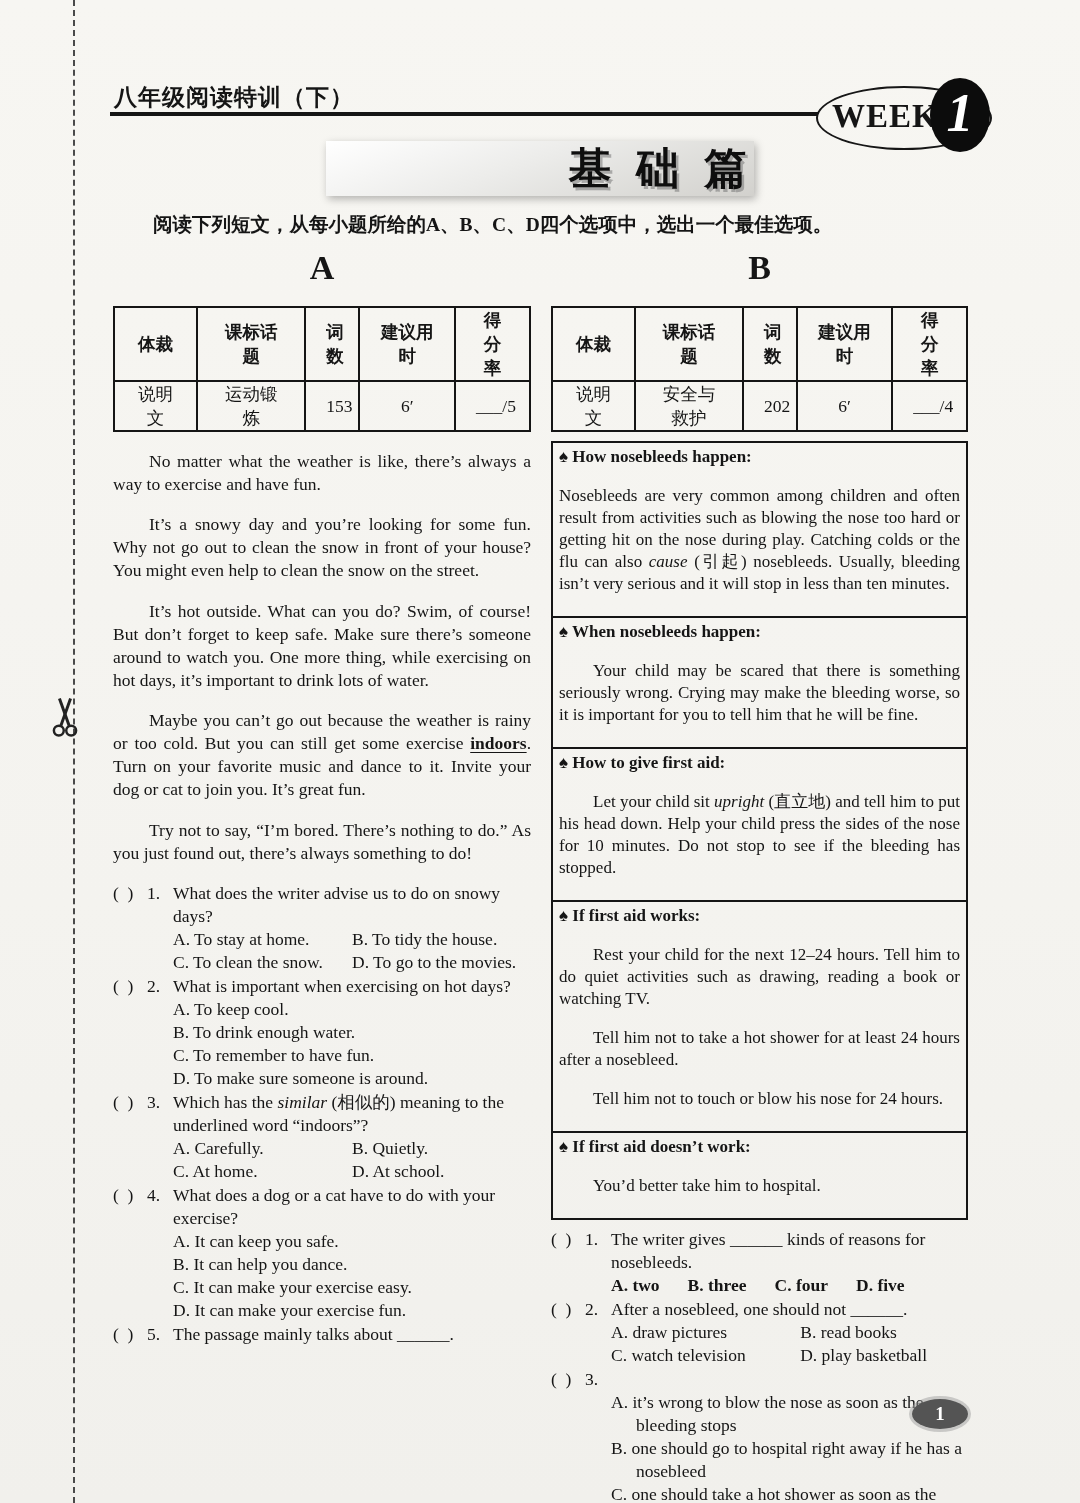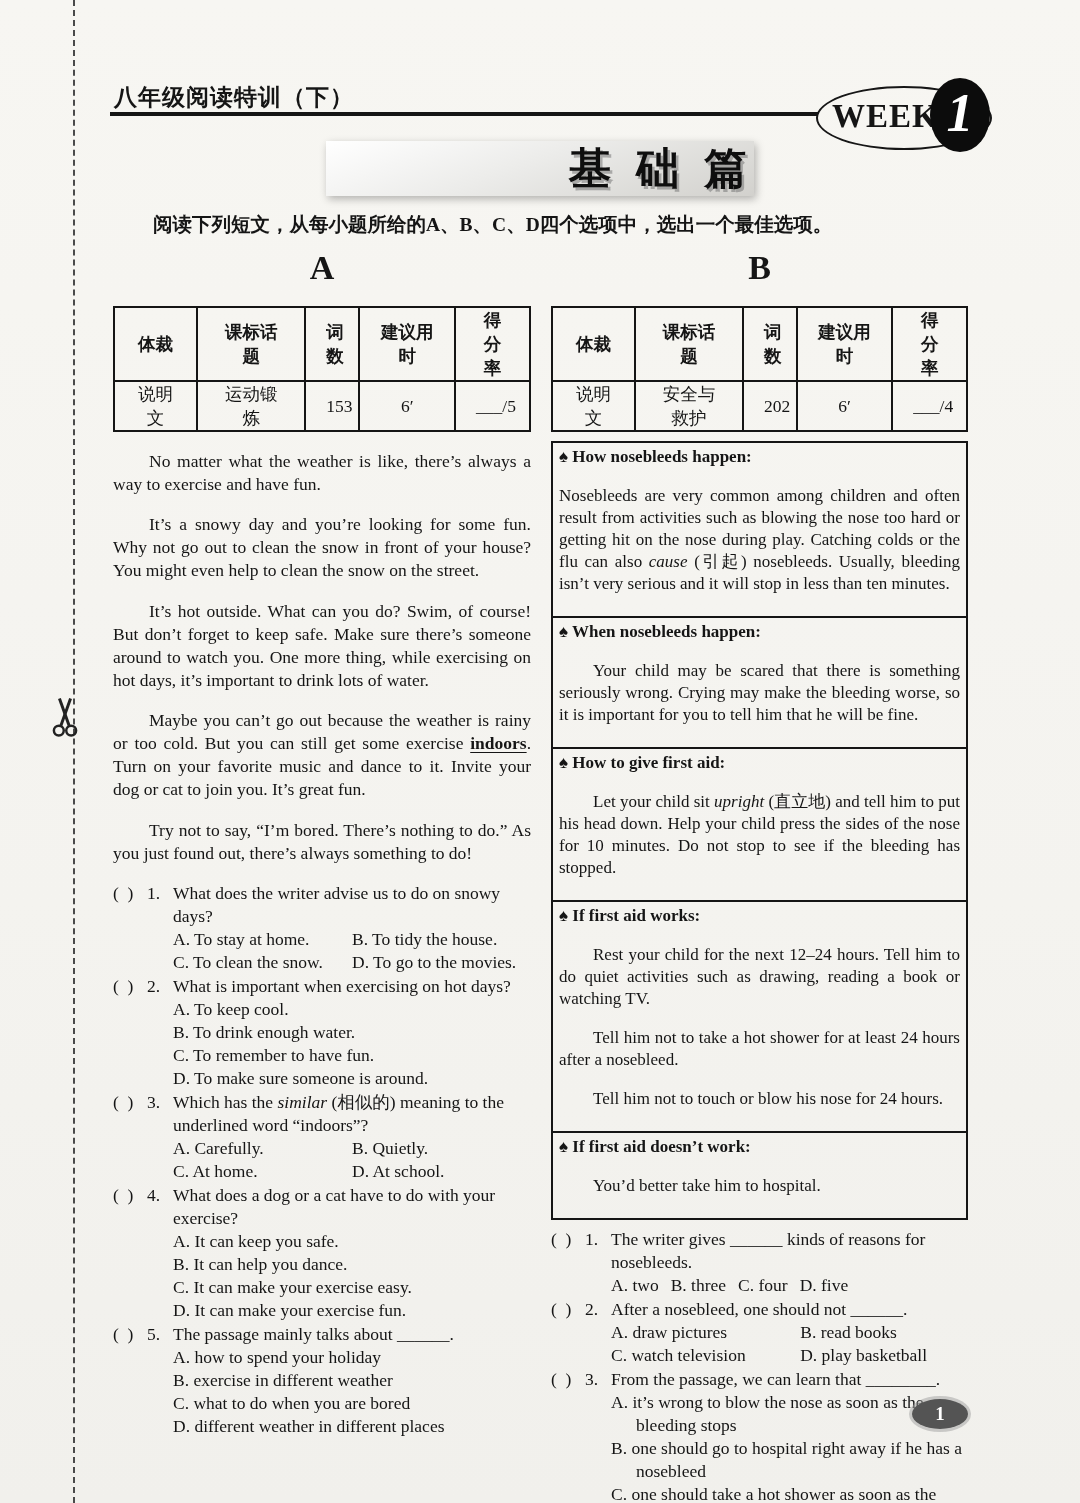--- a/index.html
+++ b/index.html
@@ -42,21 +42,21 @@
   .questions{margin-top:5px;}
   .question{margin-top:1px;}
   .q-line{display:flex;font-size:17.5px;line-height:23px;}
   .q-marker{flex:none;width:34px;white-space:pre;}
   .q-num{flex:none;width:26px;}
   .q-stem{flex:1;}
   .q-options{margin-left:60px;font-size:17.5px;line-height:23px;}
   .q-options .opt{white-space:nowrap;}
   .q-options.grid2{display:grid;grid-template-columns:50% 50%;}
   .col-b .q-options.grid2{grid-template-columns:53% 47%;}
-  .q-options.inline{display:flex;column-gap:12px;}
+  .q-options.inline{display:flex;column-gap:28px;font-weight:bold;}
   .q-options.stack .opt{display:block;white-space:normal;padding-left:25px;text-indent:-25px;}
 
   .box{border:2.5px solid #151515;margin-bottom:8px;}
   .box-section{border-bottom:2px solid #151515;padding:2px 6px 4px;}
   .box-section:last-child{border-bottom:none;}
   .box-heading{font-size:17px;font-weight:700;line-height:23px;}
   .box-section p{font-size:17px;line-height:22px;text-align:justify;text-indent:34px;}
   .box-section p.noindent{text-indent:0;}
 
   .seg-i{font-style:italic;text-align:center;}
@@ -192,26 +192,20 @@
           <span class="opt">D. It can make your exercise fun.</span>
         </div>
       </div>
 
       <div class="question">
         <div class="q-line">
           <span class="q-marker">(  )</span>
           <span class="q-num">5.</span>
           <span class="q-stem"><span>The passage mainly talks about ______.</span></span>
         </div>
-        <div class="q-options stack">
-          <span class="opt">A. how to spend your holiday</span>
-          <span class="opt">B. exercise in different weather</span>
-          <span class="opt">C. what to do when you are bored</span>
-          <span class="opt">D. different weather in different places</span>
-        </div>
       </div>
 
     </div>
   </div>
 
   <div class="col col-b">
     <div class="col-label">B</div>
 
     <table class="info-table">
       <colgroup>
@@ -291,21 +285,20 @@
           <span class="opt">B. read books</span>
           <span class="opt">C. watch television</span>
           <span class="opt">D. play basketball</span>
         </div>
       </div>
 
       <div class="question">
         <div class="q-line">
           <span class="q-marker">(  )</span>
           <span class="q-num">3.</span>
-          <span class="q-stem"><span>From the passage, we can learn that ________.</span></span>
         </div>
         <div class="q-options stack">
           <span class="opt">A. it’s wrong to blow the nose as soon as the bleeding stops</span>
           <span class="opt">B. one should go to hospital right away if he has a nosebleed</span>
           <span class="opt">C. one should take a hot shower as soon as the bleeding stops</span>
           <span class="opt">D. one should often stop giving first aid to see if the bleeding has stopped</span>
         </div>
       </div>
 
     </div>

